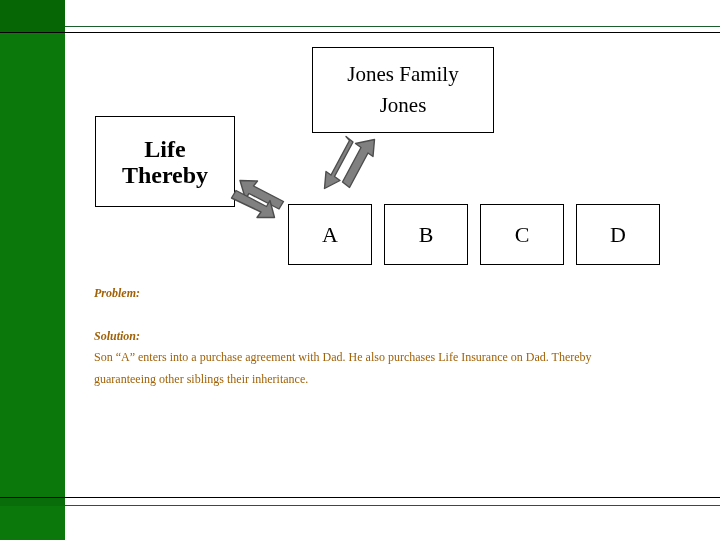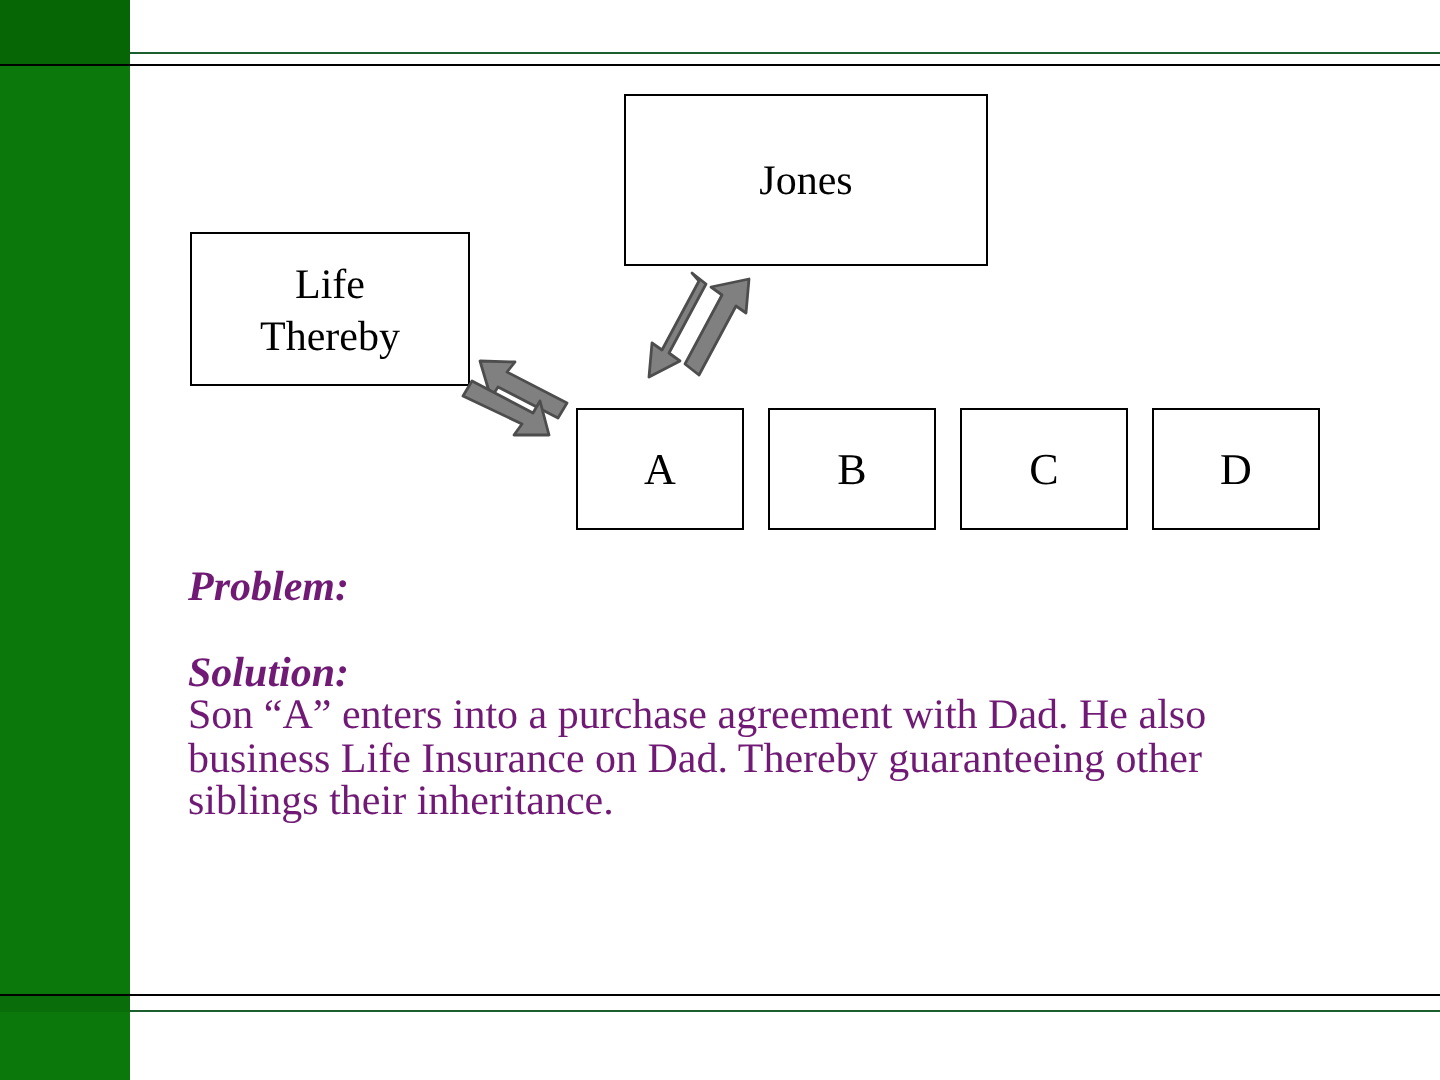--- a/index.html
+++ b/index.html
@@ -80,23 +80,24 @@
     color: #000000;
   }
   .box-farm {
     left: 312px; top: 47px;
     width: 182px; height: 86px;
     font-size: 21px;
     line-height: 31px;
   }
   .box-lip {
     left: 95px; top: 116px;
-    width: 140px; height: 77px;
-    font-size: 21px;
+    width: 140px; height: 91px;
+    font-size: 24px;
     line-height: 26px;
+    font-weight: bold;
   }
   .box-child {
     top: 204px;
     width: 84px; height: 61px;
     font-size: 22px;
   }
   .child-A { left: 288px; }
   .child-B { left: 384px; }
   .child-C { left: 480px; }
   .child-D { left: 576px; }
@@ -108,22 +109,22 @@
     width: 720px; height: 540px;
     pointer-events: none;
   }
 
   
   .prose {
     position: absolute;
     left: 94px;
     top: 283px;
     width: 530px;
-    color: #701a75;
-    font-size: 21px;
+    color: #a16207;
+    font-size: 12px;
     line-height: 21.5px;
   }
   .prose-head {
     font-weight: bold;
     font-style: italic;
   }
   .prose-body { }
   .prose-gap { height: 21px; }
 </style>
 </head>
@@ -134,20 +135,21 @@
   <div class="green-band"></div>
   <div class="green-band-top"></div>
   <div class="green-band-bottom-strip"></div>
 
   <div class="rule rule-top-green"></div>
   <div class="rule rule-top-black"></div>
   <div class="rule rule-bot-black"></div>
   <div class="rule rule-bot-green"></div>
 
   <div class="box box-farm">
+    <span>Jones Family</span>
     <span>Jones</span>
   </div>
 
   <div class="box box-lip">
     <span>Life</span>
     <span>Thereby</span>
   </div>
 
   <div class="box box-child child-A">
     <span>A</span>
@@ -178,16 +180,16 @@
 
     <g>
       <polygon points="231.5,198.0 236.0,190.5 266.5,206.5 270.0,200.5 274.5,217.5 257.0,217.5 261.0,212.0" fill="#808080" stroke="#4d4d4d" stroke-width="1.4" stroke-linejoin="round"></polygon>
     </g>
   </svg>
 
   <div class="prose">
     <div class="prose-head">Problem:</div>
     <div class="prose-gap"></div>
     <div class="prose-head">Solution:</div>
-    <div class="prose-body">Son “A” enters into a purchase agreement with Dad.  He also business Life Insurance on Dad.  Thereby guaranteeing other siblings their inheritance.</div>
+    <div class="prose-body">Son “A” enters into a purchase agreement with Dad.  He also purchases Life Insurance on Dad.  Thereby guaranteeing other siblings their inheritance.</div>
   </div>
 
 </div>
 
 </body></html>

